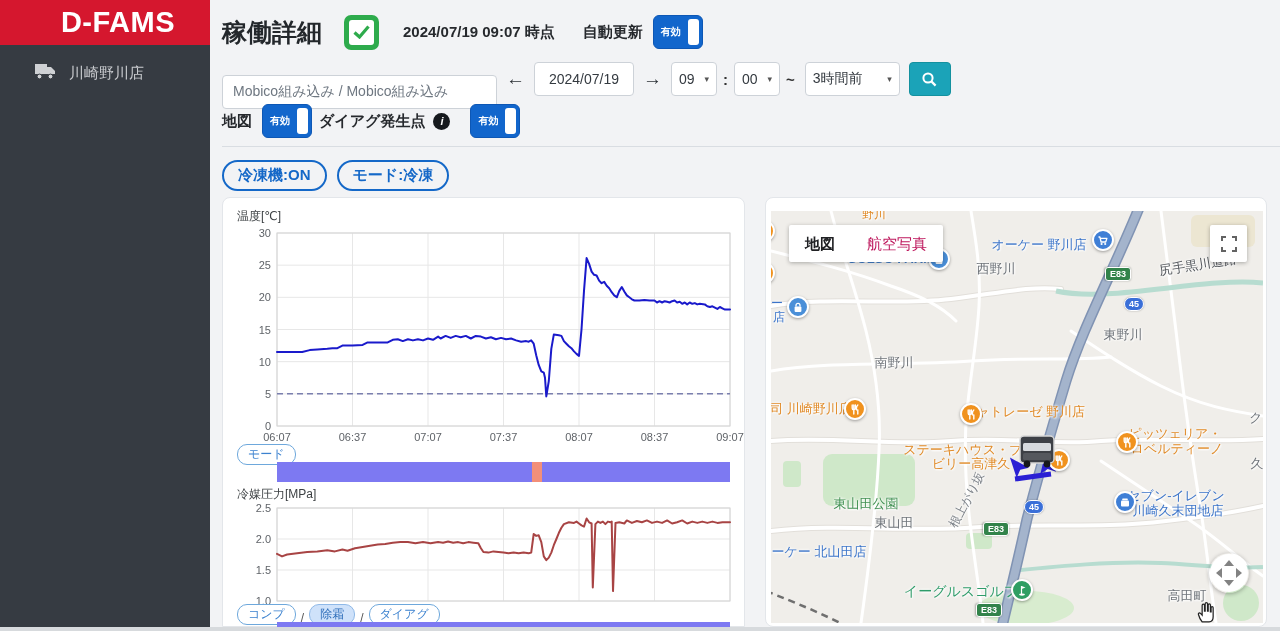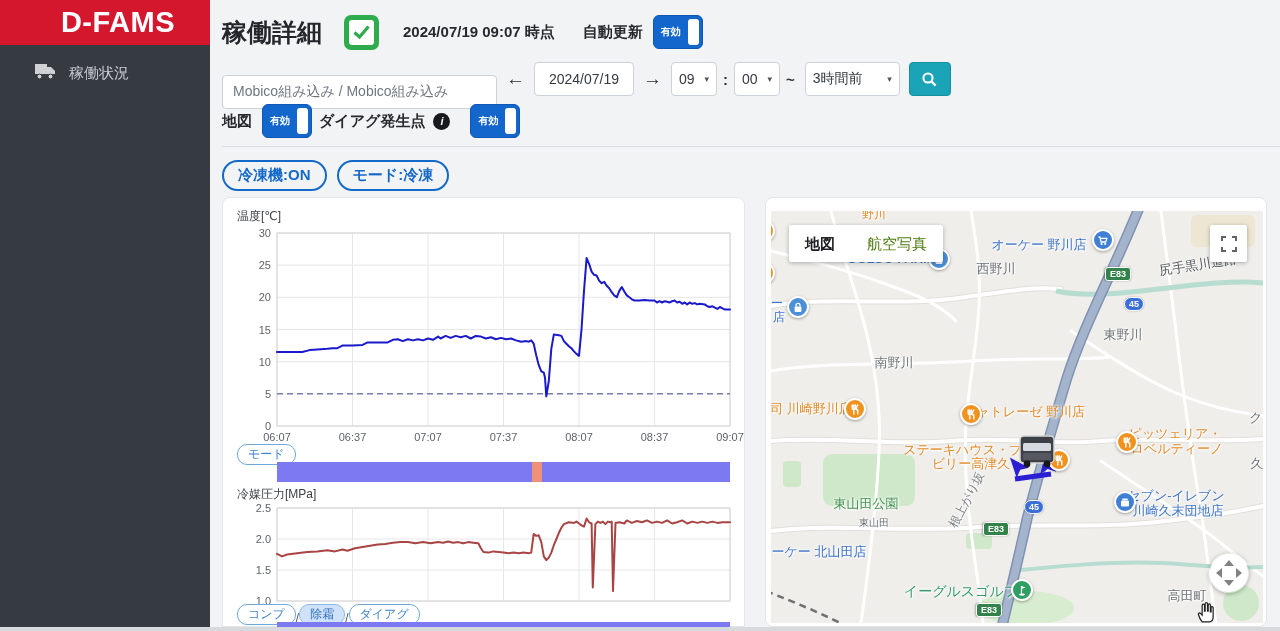--- a/index.html
+++ b/index.html
@@ -57,42 +57,42 @@
   .chart-title { position:absolute; left:14px; font-size:12px; color:#3c4043; }
   #tempTitle { top:10px; }
   #presTitle { top:288px; }
   #tempSvg { position:absolute; left:0; top:24px; }
   #presSvg { position:absolute; left:0; top:302px; }
   .legend-pill { border:1px solid #6ea8dc; color:#3c82cf; border-radius:10px; padding:1px 10px;
                  font-size:12px; background:#fff; cursor:pointer; white-space:nowrap; }
   .legend-pill.active { background:#cfe2fa; border-color:#8fb9e8; color:#2b6cb8; }
   #modeBadge { position:absolute; left:14px; top:246px; }
   #modeBand { position:absolute; left:54px; top:264px; width:453px; height:20px; display:flex; overflow:hidden; }
-  #legendRow { position:absolute; left:14px; top:406px; display:flex; align-items:flex-end; }
+  #legendRow { position:absolute; left:14px; top:406px; display:flex; align-items:flex-end; gap:5px; }
   .legend-sep { color:#555; font-size:12px; }
   #bottomBand { position:absolute; left:54px; top:424px; width:453px; height:5px; background:#7d79f2; }
   
   #mapCard { position:absolute; left:555px; top:197px; width:502px; height:430px; background:#fff;
              border:1px solid #e3e6ea; border-radius:8px; }
   #map { position:absolute; left:5px; top:13px; width:492px; height:412px; background:#f0eeea; overflow:hidden; }
   #roads { position:absolute; left:0; top:0; }
   .map-label { position:absolute; transform:translate(-50%,-50%); white-space:nowrap; font-weight:500;
                text-shadow:0 0 3px #fff,0 0 3px #fff,1px 1px 2px #fff; pointer-events:none; z-index:3; }
   .pin { position:absolute; width:22px; height:22px; border-radius:50%; border:2px solid #fff;
          box-shadow:0 1px 3px rgba(0,0,0,.35); transform:translate(-50%,-50%); display:flex;
          align-items:center; justify-content:center; z-index:4; cursor:pointer; }
   .shield { position:absolute; transform:translate(-50%,-50%); font-size:9px; font-weight:700; color:#fff;
             padding:1px 4px; border:1px solid #fff; box-shadow:0 0 2px rgba(0,0,0,.3); z-index:3; }
   .shield.green { background:#32834a; border-radius:3px; }
   .shield.blue  { background:#3a6fd8; border-radius:8px; }
   #maptypeCtl { position:absolute; left:18px; top:14px; height:37px; background:#fff; border-radius:2px;
                 box-shadow:0 1px 4px rgba(0,0,0,.3); display:flex; align-items:center; z-index:5; }
   #maptypeCtl .mt-btn { padding:0 16px; font-size:15px; line-height:37px; cursor:pointer; }
   #mapBtn { font-weight:700; color:#202124; }
-  #satBtn { color:#4d7c0f; }
+  #satBtn { color:#be185d; }
   #fullscreenBtn { position:absolute; right:16px; top:14px; width:37px; height:37px; background:#fff;
                    border-radius:2px; box-shadow:0 1px 4px rgba(0,0,0,.3); display:flex; align-items:center;
                    justify-content:center; cursor:pointer; z-index:5; }
   #panCtl { position:absolute; left:438px; top:342px; width:40px; height:40px; border-radius:50%;
             box-shadow:0 1px 4px rgba(0,0,0,.3); cursor:pointer; z-index:5; }
   #vehicleMarker { position:absolute; left:245px; top:223px; z-index:5; }
   #vehArrows { position:absolute; left:232px; top:242px; z-index:4; }
   #handCursor { position:absolute; left:424px; top:388px; z-index:6; }
   #bottomStrip { position:absolute; left:0; bottom:0; width:1280px; height:4px; background:#d7dadd; z-index:9; }
 </style>
@@ -103,21 +103,21 @@
   <div id="logo">D-FAMS</div>
   <div class="nav-item">
     <span>
       <svg width="22" height="17" viewBox="0 0 22 17">
         <path fill="#cfd1d4" d="M1 1h12v10H1z"></path>
         <path fill="#cfd1d4" d="M13 4h4l4 4v3h-8z"></path>
         <circle cx="5.5" cy="13.5" r="2.4" fill="#cfd1d4" stroke="#363b42" stroke-width="1"></circle>
         <circle cx="16.5" cy="13.5" r="2.4" fill="#cfd1d4" stroke="#363b42" stroke-width="1"></circle>
       </svg>
     </span>
-    <span>稼働状況</span>
+    <span>川崎野川店</span>
   </div>
 </div>
 
 <div id="main">
 
   <div class="hrow" id="row1">
     <span id="pageTitle">稼働詳細</span>
     <span class="checkbox">
       <span class="checkbox-inner">
         <svg width="17" height="14" viewBox="0 0 17 14">
@@ -336,21 +336,21 @@
         <div class="map-label" style="left: 123px; top: 152px; color: rgb(111, 116, 122); font-size: 13px;">南野川</div>
         <div class="map-label" style="left: 40px; top: 198px; color: rgb(224, 138, 39); font-size: 13px;">司 川崎野川店</div>
         <div class="map-label" style="left: 253px; top: 201px; color: rgb(224, 138, 39); font-size: 13px;">シャトレーゼ 野川店</div>
         <div class="map-label" style="left: 205px; top: 239px; color: rgb(224, 138, 39); font-size: 13px;">ステーキハウス・ブロン</div>
         <div class="map-label" style="left: 200px; top: 253px; color: rgb(224, 138, 39); font-size: 13px;">ビリー高津久</div>
         <div class="map-label" style="left: 404px; top: 223px; color: rgb(224, 138, 39); font-size: 13px;">ピッツェリア・</div>
         <div class="map-label" style="left: 406px; top: 238px; color: rgb(224, 138, 39); font-size: 13px;">ロベルティーノ</div>
         <div class="map-label" style="left: 405px; top: 285px; color: rgb(59, 116, 201); font-size: 13px;">セブン-イレブン</div>
         <div class="map-label" style="left: 407px; top: 300px; color: rgb(59, 116, 201); font-size: 13px;">川崎久末団地店</div>
         <div class="map-label" style="left: 95px; top: 293px; color: rgb(66, 145, 83); font-size: 13px;">東山田公園</div>
-        <div class="map-label" style="left: 103px; top: 312px; color: rgb(111, 116, 122); font-size: 10px;">東山田</div>
+        <div class="map-label" style="left: 123px; top: 312px; color: rgb(111, 116, 122); font-size: 13px;">東山田</div>
         <div class="map-label" style="left: 48px; top: 341px; color: rgb(59, 116, 201); font-size: 13px;">ーケー 北山田店</div>
         <div class="map-label" style="left: 190px; top: 381px; color: rgb(47, 156, 106); font-size: 14px;">イーグルスゴルフ</div>
         <div class="map-label" style="left: 196px; top: 289px; color: rgb(123, 128, 135); font-size: 12px; transform: translate(-50%, -50%) rotate(-62deg);">根上がり坂</div>
         <div class="map-label" style="left: 416px; top: 385px; color: rgb(111, 116, 122); font-size: 13px;">高田町</div>
         <div class="map-label" style="left: 486px; top: 253px; color: rgb(111, 116, 122); font-size: 13px;">久</div>
         <div class="map-label" style="left: 485px; top: 207px; color: rgb(111, 116, 122); font-size: 13px;">ク</div>
         <div class="map-label" style="left: 103px; top: 3px; color: rgb(224, 138, 39); font-size: 12px;">野川</div>
         <div class="map-label" style="left: 6px; top: 92px; color: rgb(59, 116, 201); font-size: 12px;">ー</div>
         <div class="map-label" style="left: 8px; top: 106px; color: rgb(59, 116, 201); font-size: 12px;">店</div>
         <div class="pin" style="left: 332px; top: 29px; background: rgb(63, 127, 214);">

